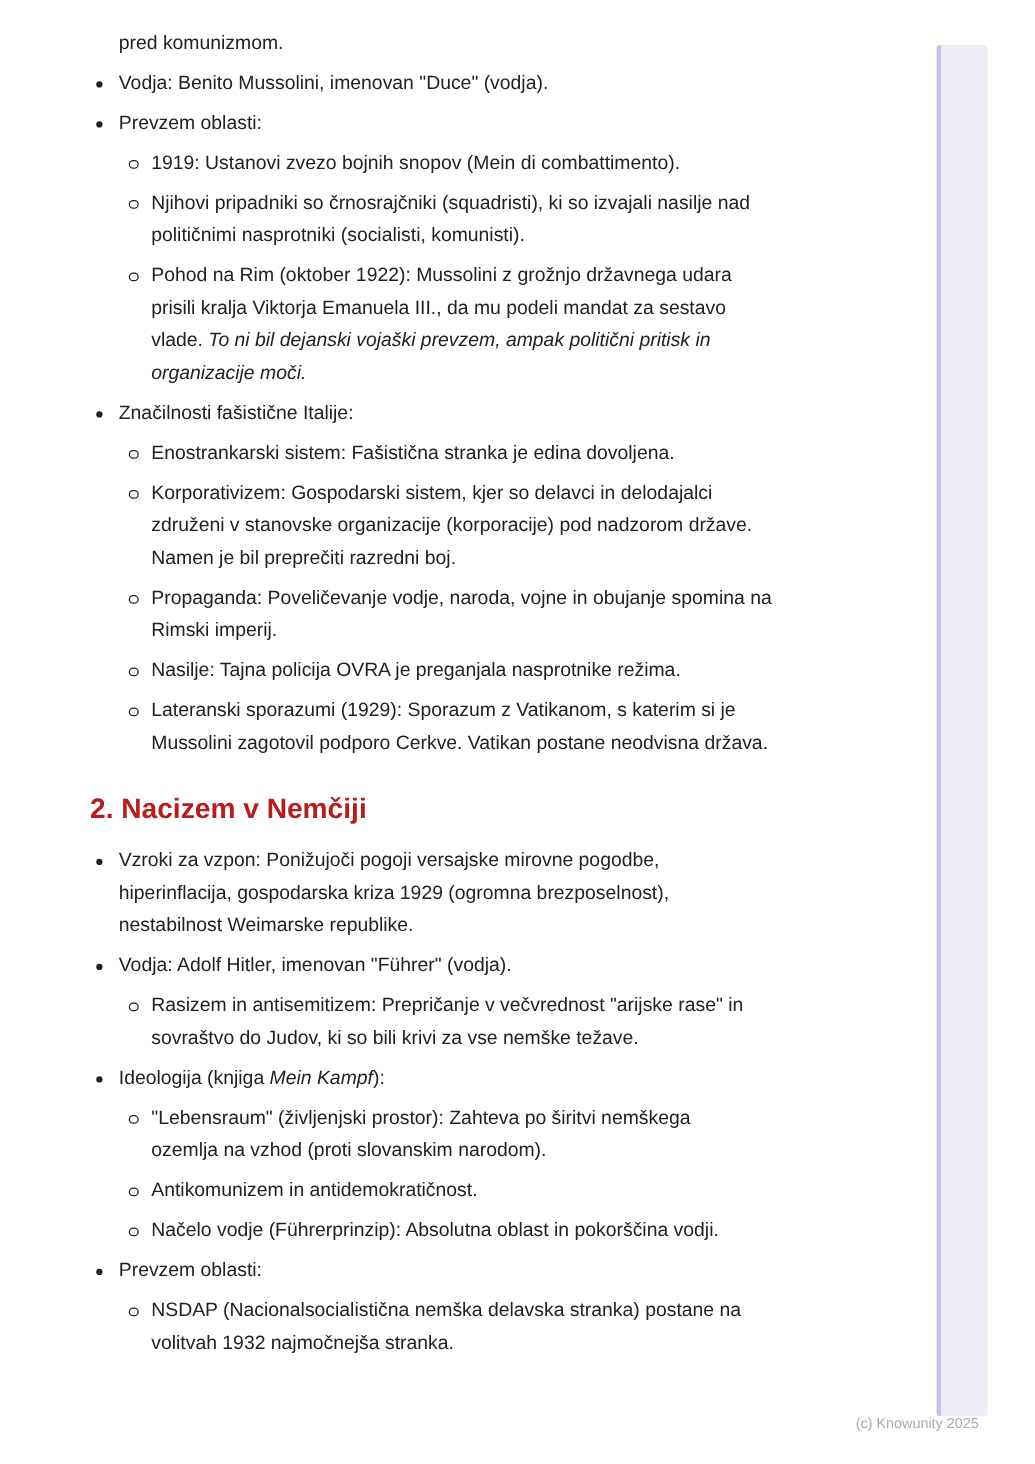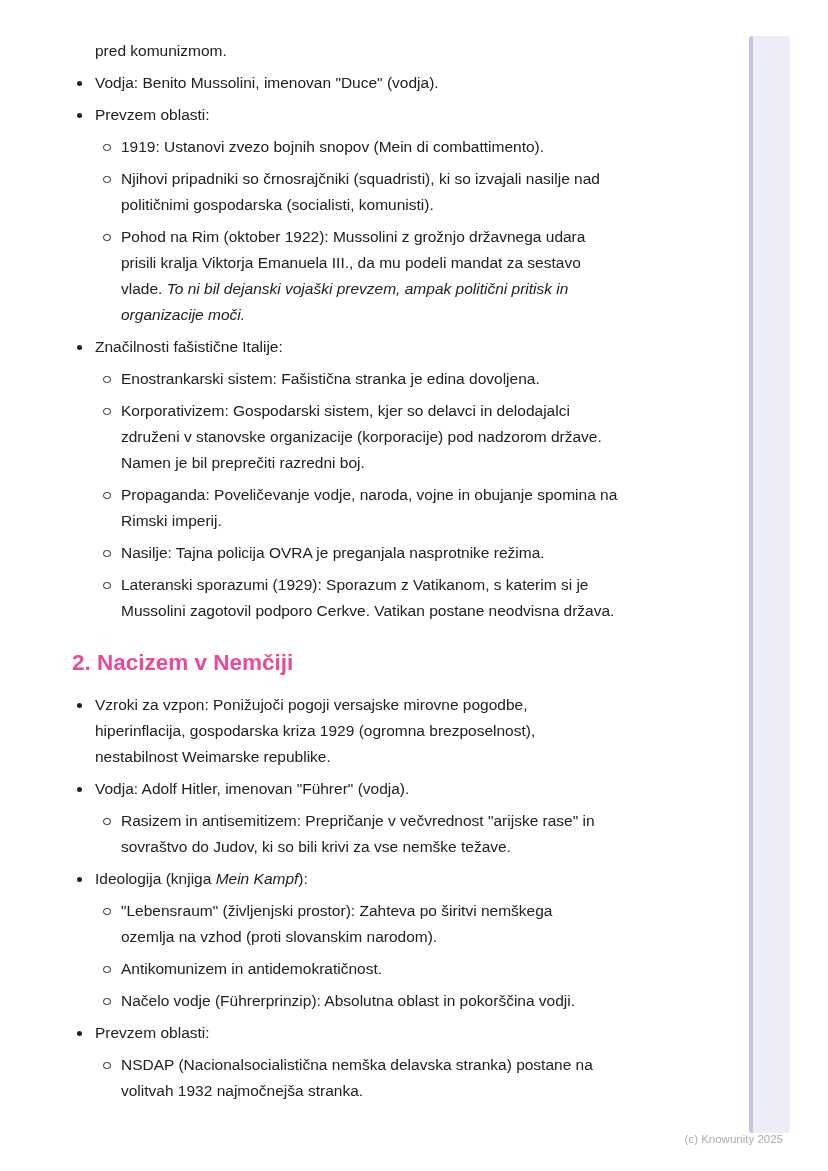--- a/index.html
+++ b/index.html
@@ -17,31 +17,31 @@
     left:749px;top:36px;
     width:41px;height:1097px;
     background:#EDEDF8;
     border-left:4px solid #C6C3E9;
     border-radius:3px;
     box-sizing:border-box;
   }
   .content{
     position:absolute;
     left:0;top:0;right:0;
-    padding-top:38px;
+    padding-top:22px;
   }
   .blk{position:relative;margin:0 0 6px 0;padding-left:95px;}
   .blk.b2{padding-left:121px;}
   .blk.h2{
     padding-left:72px;
     margin:24px 4px 14px 0;
     font-size:22.5px;
     font-weight:700;
     line-height:30px;
-    color:#ec4899;
+    color:#b91c1c;
   }
   .ln{
     font-size:15.5px;
     line-height:26px;
     white-space:nowrap;
   }
   .h2 .ln{font-size:inherit;line-height:inherit;}
   .bold{font-weight:400;}
   .italic{font-style:italic;}
   .marker{position:absolute;display:block;}
@@ -85,21 +85,21 @@
         <span class="marker m1"></span>
         <div class="ln"><span class="bold">Prevzem oblasti</span><span>:</span></div>
       </div>
       <div class="blk b2">
         <span class="marker m2"></span>
         <div class="ln"><span>1919: Ustanovi zvezo bojnih snopov (Mein di combattimento).</span></div>
       </div>
       <div class="blk b2">
         <span class="marker m2"></span>
         <div class="ln"><span>Njihovi pripadniki so </span><span class="bold">črnosrajčniki</span><span> (squadristi), ki so izvajali nasilje nad</span></div>
-        <div class="ln"><span>političnimi gospodarska (socialisti, komunisti).</span></div>
+        <div class="ln"><span>političnimi nasprotniki (socialisti, komunisti).</span></div>
       </div>
       <div class="blk b2">
         <span class="marker m2"></span>
         <div class="ln"><span class="bold">Pohod na Rim (oktober 1922)</span><span>: Mussolini z grožnjo državnega udara</span></div>
         <div class="ln"><span>prisili kralja Viktorja Emanuela III., da mu podeli mandat za sestavo</span></div>
         <div class="ln"><span>vlade. </span><span class="italic">To ni bil dejanski vojaški prevzem, ampak politični pritisk in</span></div>
         <div class="ln"><span class="italic">organizacije moči.</span></div>
       </div>
       <div class="blk b1">
         <span class="marker m1"></span>

